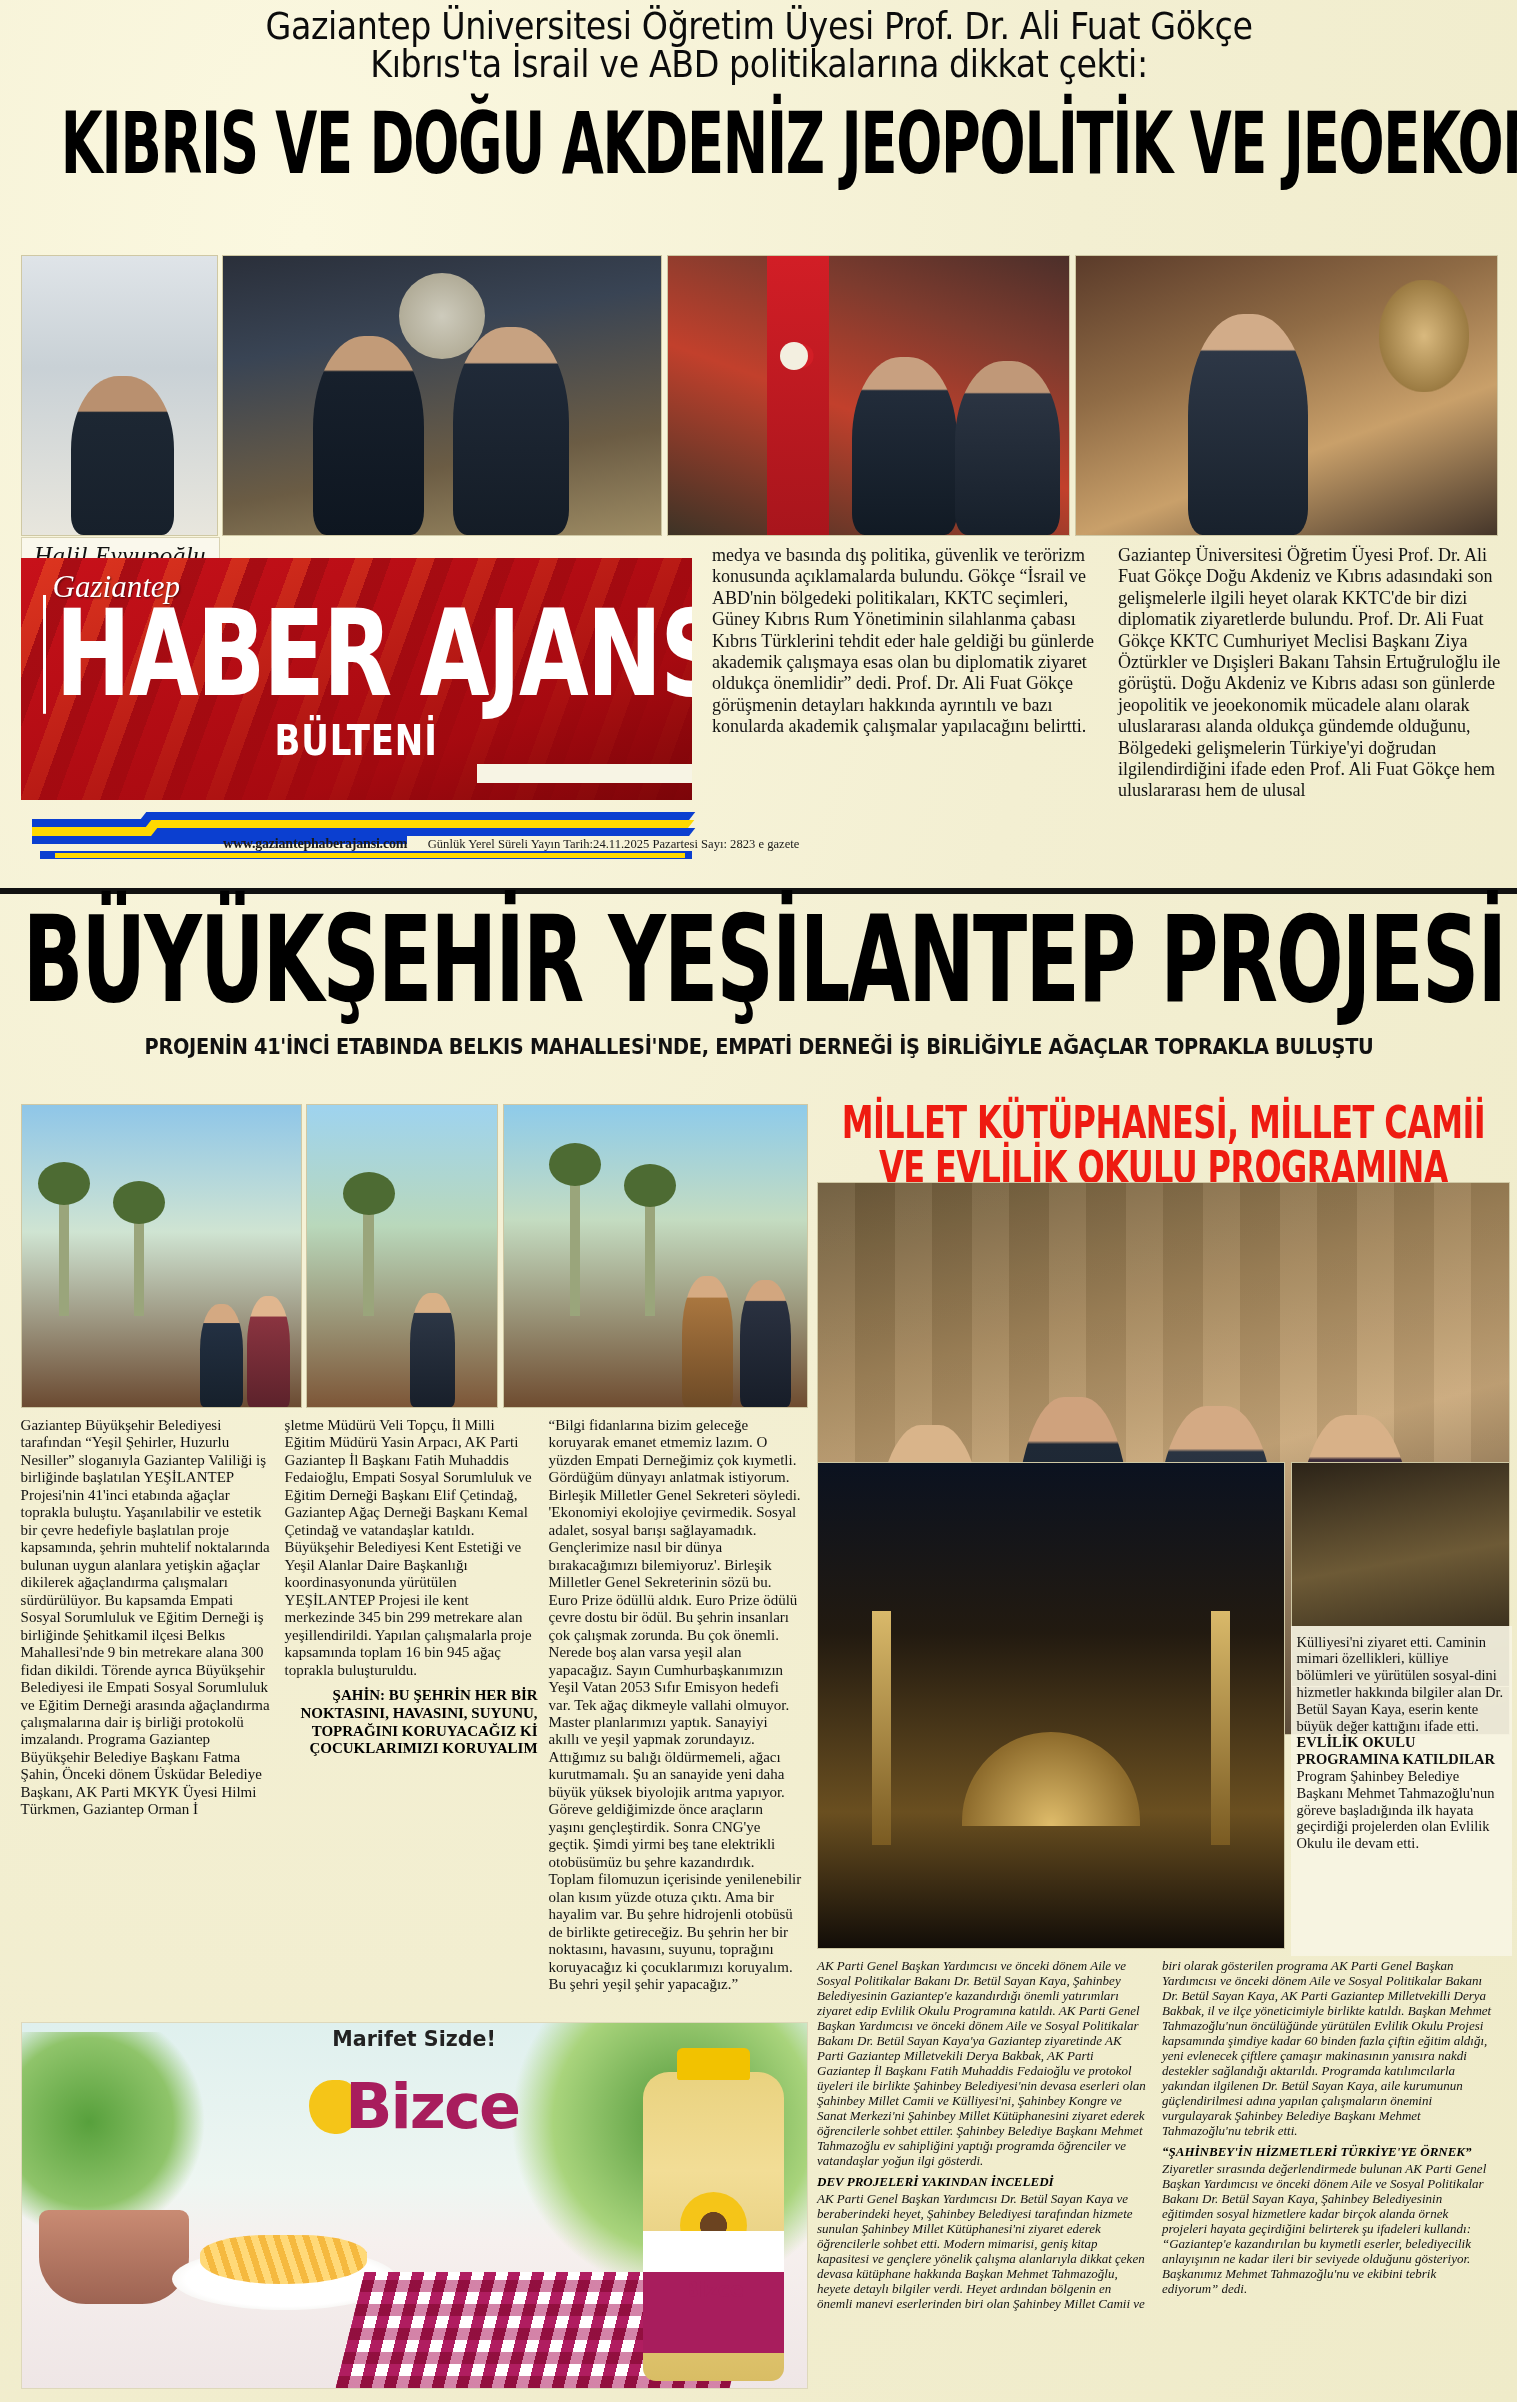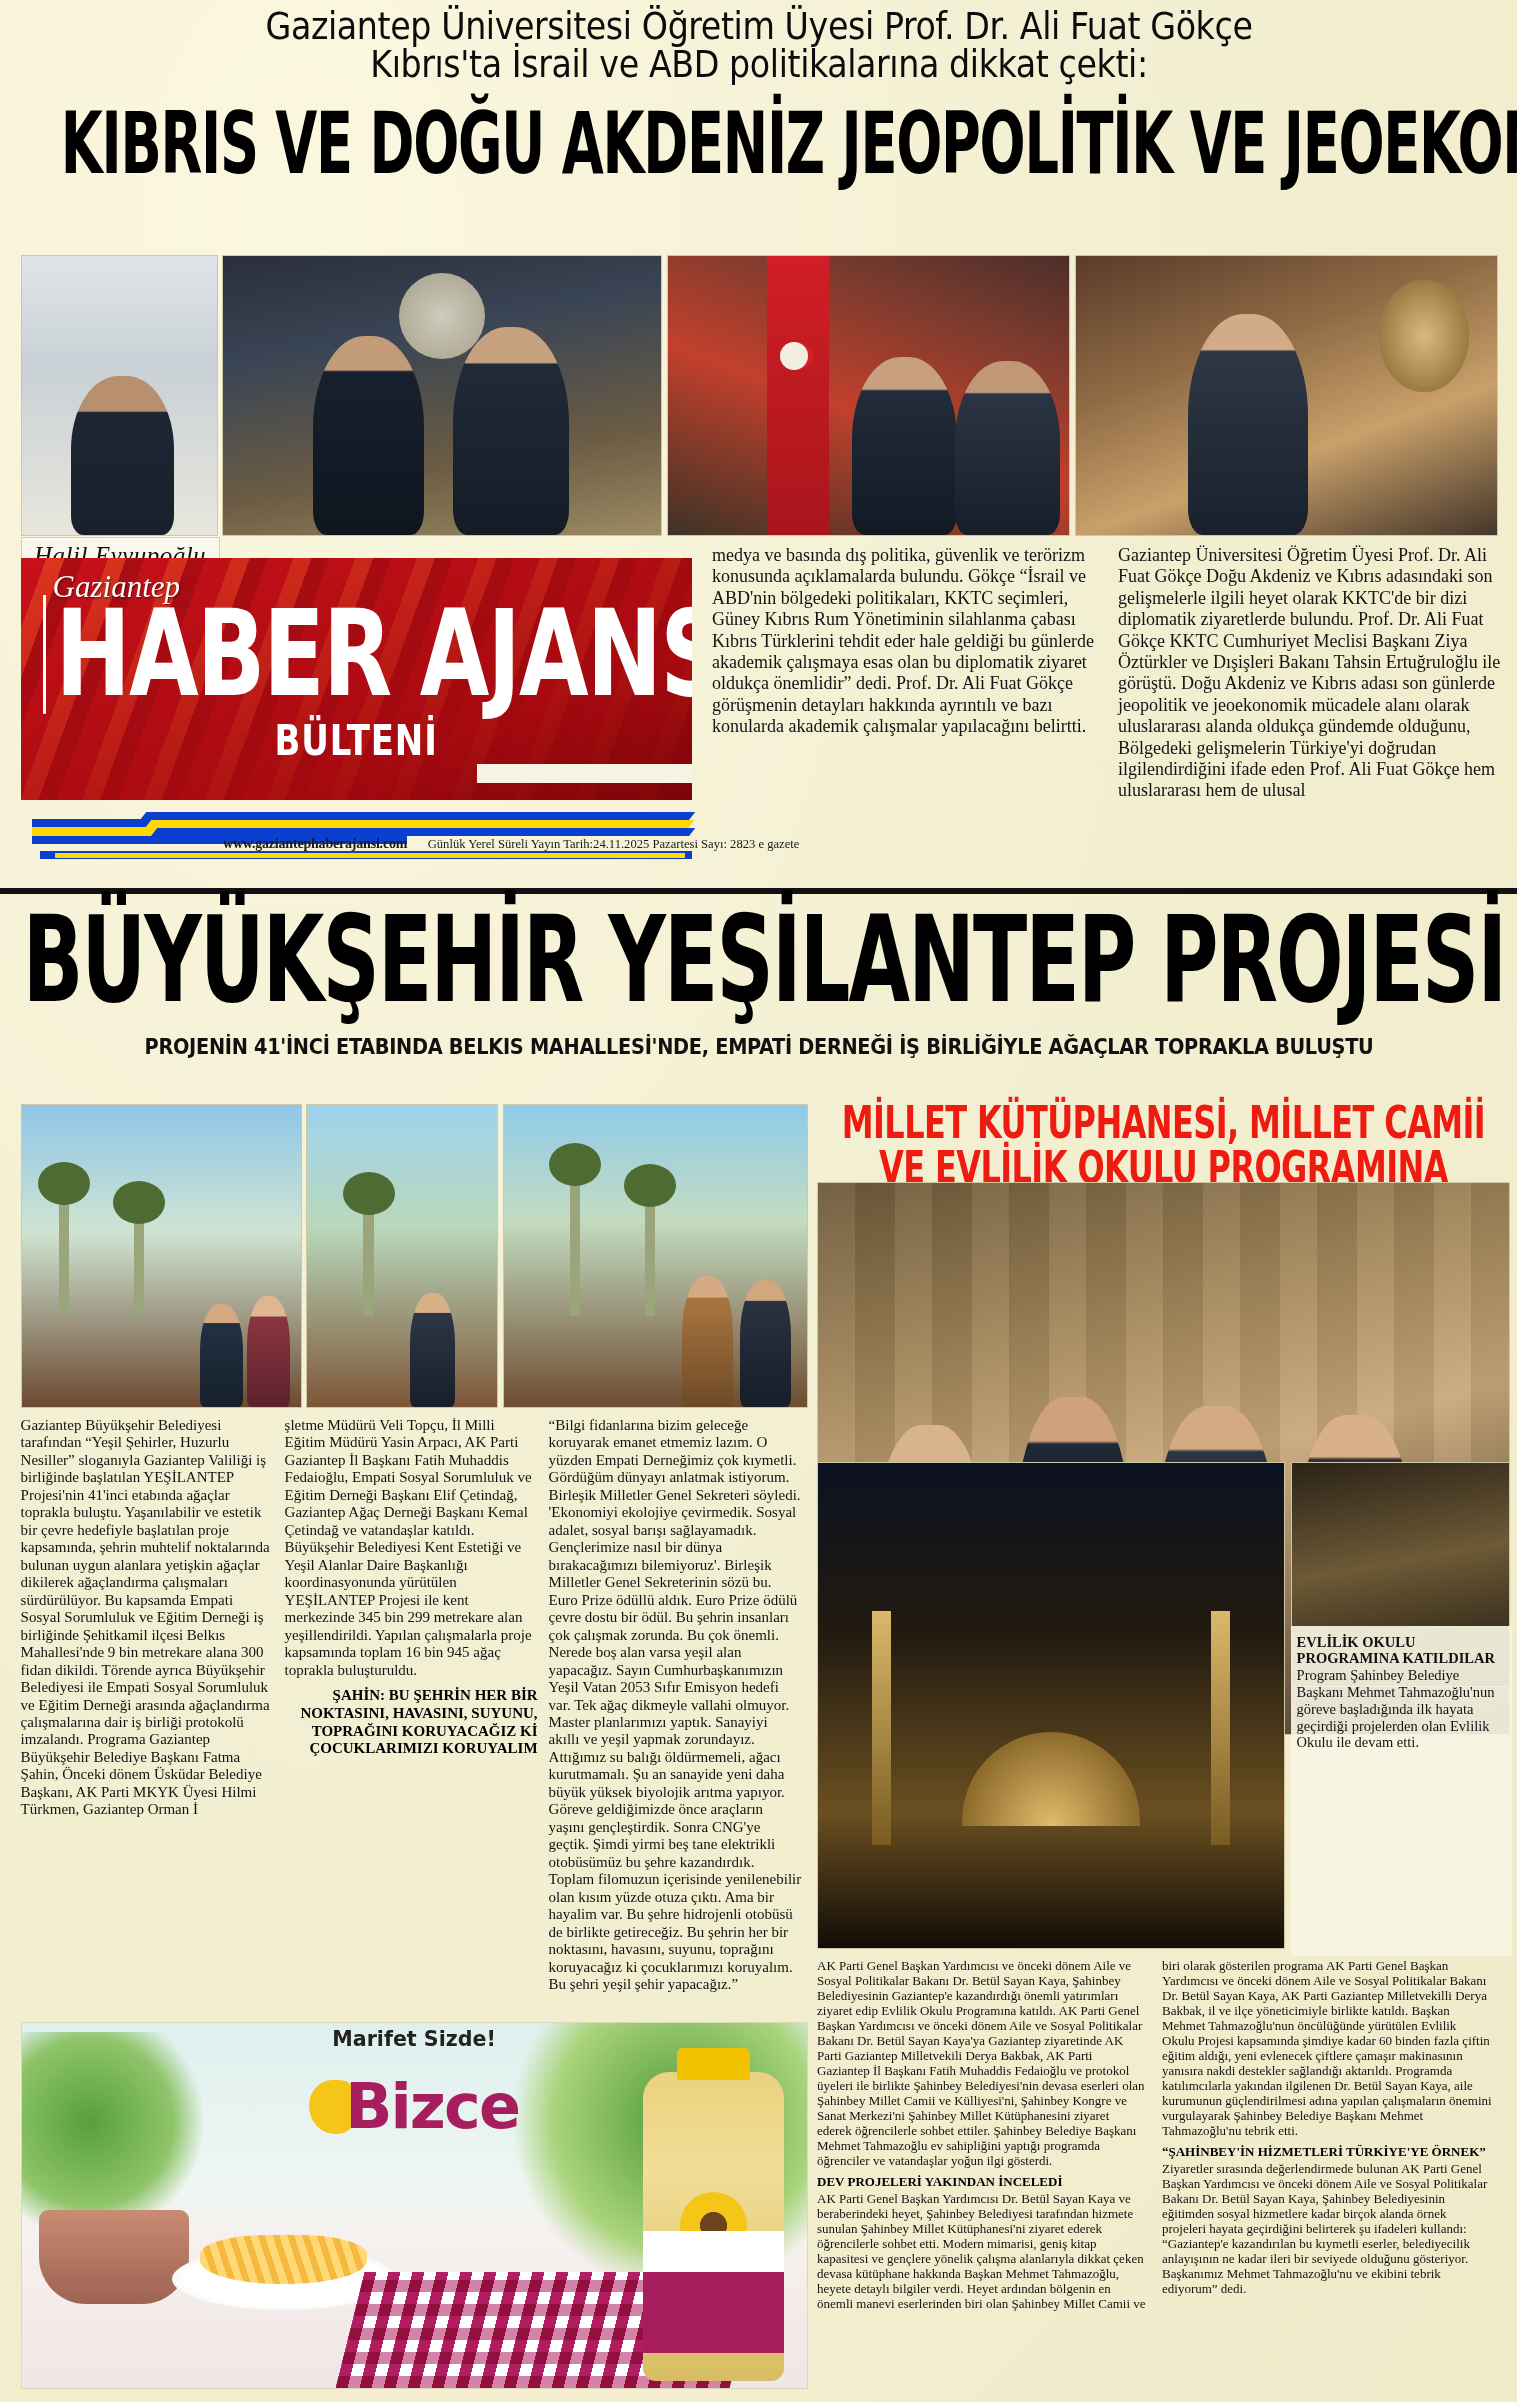--- a/index.html
+++ b/index.html
@@ -257,21 +257,21 @@
       font-size: 15px; line-height: 1.165; color: #121212; }
   .bot-cols h4 { font-family: "Liberation Serif", serif;
       font-size: 15px; line-height: 1.17; font-weight: 700; color: #000;
       margin: 8.4px 0 3.7px; text-align: right; }
 
   
   .br-cols {
     position: absolute; left: 817px; top: 1958px; width: 693px; height: 431px;
     display: flex; gap: 15px;
   }
-  .br-cols .col { width: 330px; }
+  .br-cols .col { width: 330px; font-style: italic; }
   .br-cols p { font-family: "Liberation Serif", serif;
       font-size: 13px; line-height: 1.155; color: #121212; }
   .br-cols h4 { font-family: "Liberation Serif", serif;
       font-size: 13px; font-weight: 700; color:#000; margin: 5.6px 0 1.9px; }
 
   
   .ad {
     position: absolute; left: 20.6px; top: 2022px; width: 787px; height: 367px;
     overflow: hidden; border:0.9px solid #ded8bb;
     background:
@@ -429,20 +429,21 @@
 
   <div class="mosque-photo">
     <div class="min l"></div>
     <div class="min r"></div>
     <div class="dome"></div>
   </div>
 
   <div class="side-photo"></div>
 
   <div class="right-box">
+    <p>Külliyesi'ni ziyaret etti. Caminin mimari özellikleri, külliye bölümleri ve yürütülen sosyal-dini hizmetler hakkında bilgiler alan Dr. Betül Sayan Kaya, eserin kente büyük değer kattığını ifade etti.</p>
     <p style="font-weight:700;">EVLİLİK OKULU PROGRAMINA KATILDILAR</p>
     <p>Program Şahinbey Belediye Başkanı Mehmet Tahmazoğlu'nun göreve başladığında ilk hayata geçirdiği projelerden olan Evlilik Okulu ile devam etti.</p>
   </div>
 
   <div class="bot-cols">
     <div class="col">
       <p>Gaziantep Büyükşehir Belediyesi tarafından “Yeşil Şehirler, Huzurlu Nesiller” sloganıyla Gaziantep Valiliği iş birliğinde başlatılan YEŞİLANTEP Projesi'nin 41'inci etabında ağaçlar toprakla buluştu.  Yaşanılabilir ve estetik bir çevre hedefiyle başlatılan proje kapsamında, şehrin muhtelif noktalarında bulunan uygun alanlara yetişkin ağaçlar dikilerek ağaçlandırma çalışmaları sürdürülüyor. Bu kapsamda Empati Sosyal Sorumluluk ve Eğitim Derneği iş birliğinde Şehitkamil ilçesi Belkıs Mahallesi'nde 9 bin metrekare alana 300 fidan dikildi. Törende ayrıca Büyükşehir Belediyesi ile Empati Sosyal Sorumluluk ve Eğitim Derneği arasında ağaçlandırma çalışmalarına dair iş birliği protokolü imzalandı.
 Programa Gaziantep Büyükşehir Belediye Başkanı Fatma Şahin, Önceki dönem Üsküdar Belediye Başkanı, AK Parti MKYK Üyesi Hilmi Türkmen, Gaziantep Orman İ</p>
     </div>
     <div class="col">

